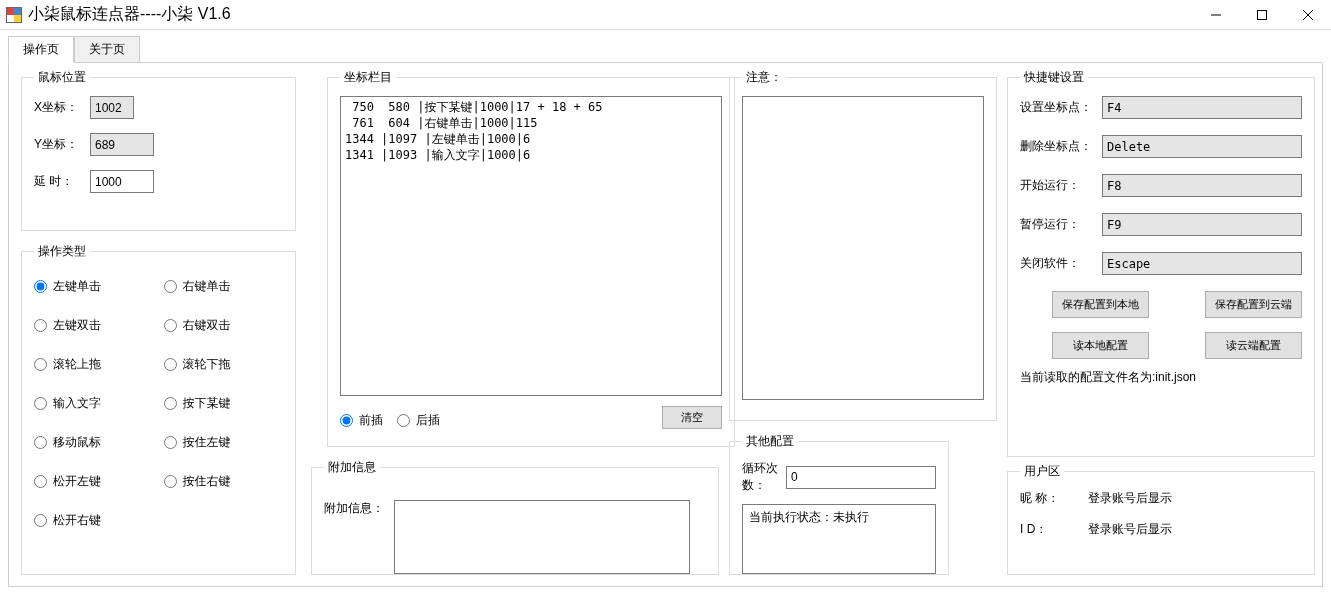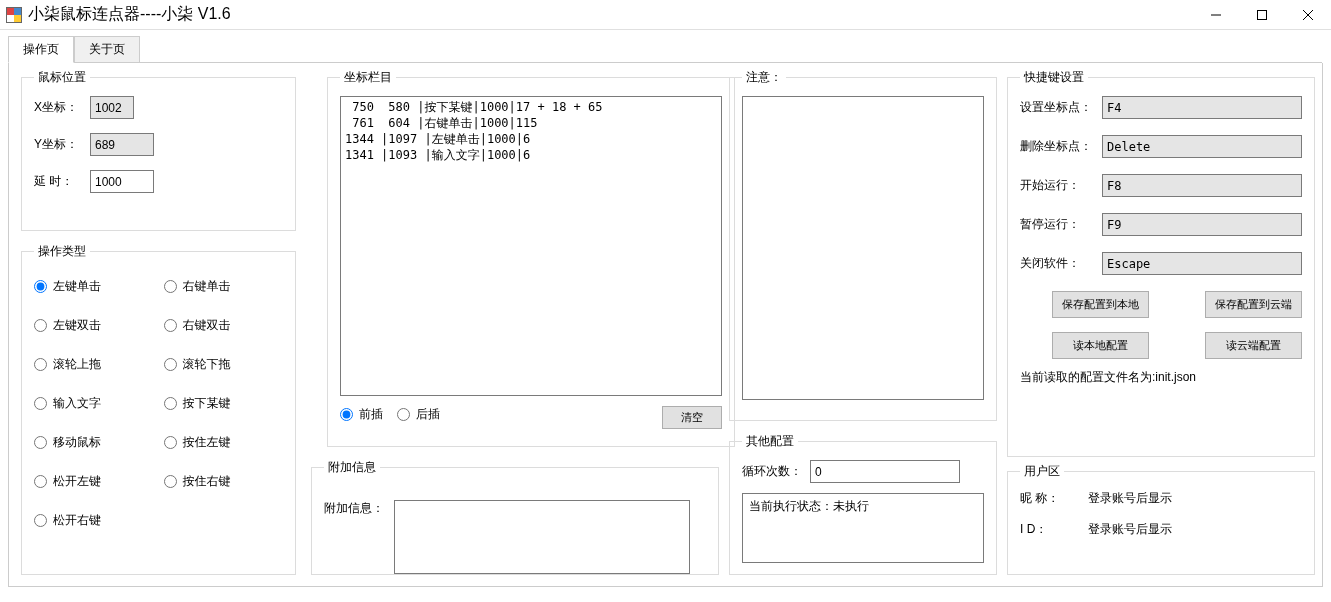--- a/index.html
+++ b/index.html
@@ -96,21 +96,21 @@
   
   #fs-mouse    { left: 12px;  top: 6px;  width: 275px; height: 162px; }
   #fs-optype   { left: 12px;  top: 180px; width: 275px; height: 332px; }
 
   
   #fs-coords   { left: 318px; top: 6px;  width: 408px; height: 378px; }
   #fs-extra    { left: 302px; top: 396px; width: 408px; height: 116px; }
 
   
   #fs-note     { left: 720px; top: 6px;  width: 268px; height: 352px; }
-  #fs-other    { left: 720px; top: 370px; width: 268px; height: 142px; }
+  #fs-other    { left: 720px; top: 370px; width: 220px; height: 142px; }
 
   
   #fs-hotkey   { left: 998px; top: 6px;  width: 308px; height: 388px; }
   #fs-user     { left: 998px; top: 400px; width: 308px; height: 112px; }
 
   .row { display: flex; align-items: center; margin-bottom: 14px; }
   .row:last-child { margin-bottom: 0; }
   .lbl { width: 56px; }
 
   input[type=text] {
@@ -140,21 +140,21 @@
     padding: 2px 4px;
     font-family: "SimSun", monospace;
     font-size: 12px;
     line-height: 16px;
     white-space: pre;
     overflow: auto;
     background: #fff;
   }
   .coord-controls {
     display: flex;
-    align-items: flex-start;
+    align-items: flex-end;
     margin-top: 10px;
   }
   .coord-controls .spacer { flex: 1; }
   .btn {
     border: 1px solid #adadad;
     background: #e1e1e1;
     padding: 3px 18px;
     font-family: inherit;
     font-size: 11px;
     cursor: default;

